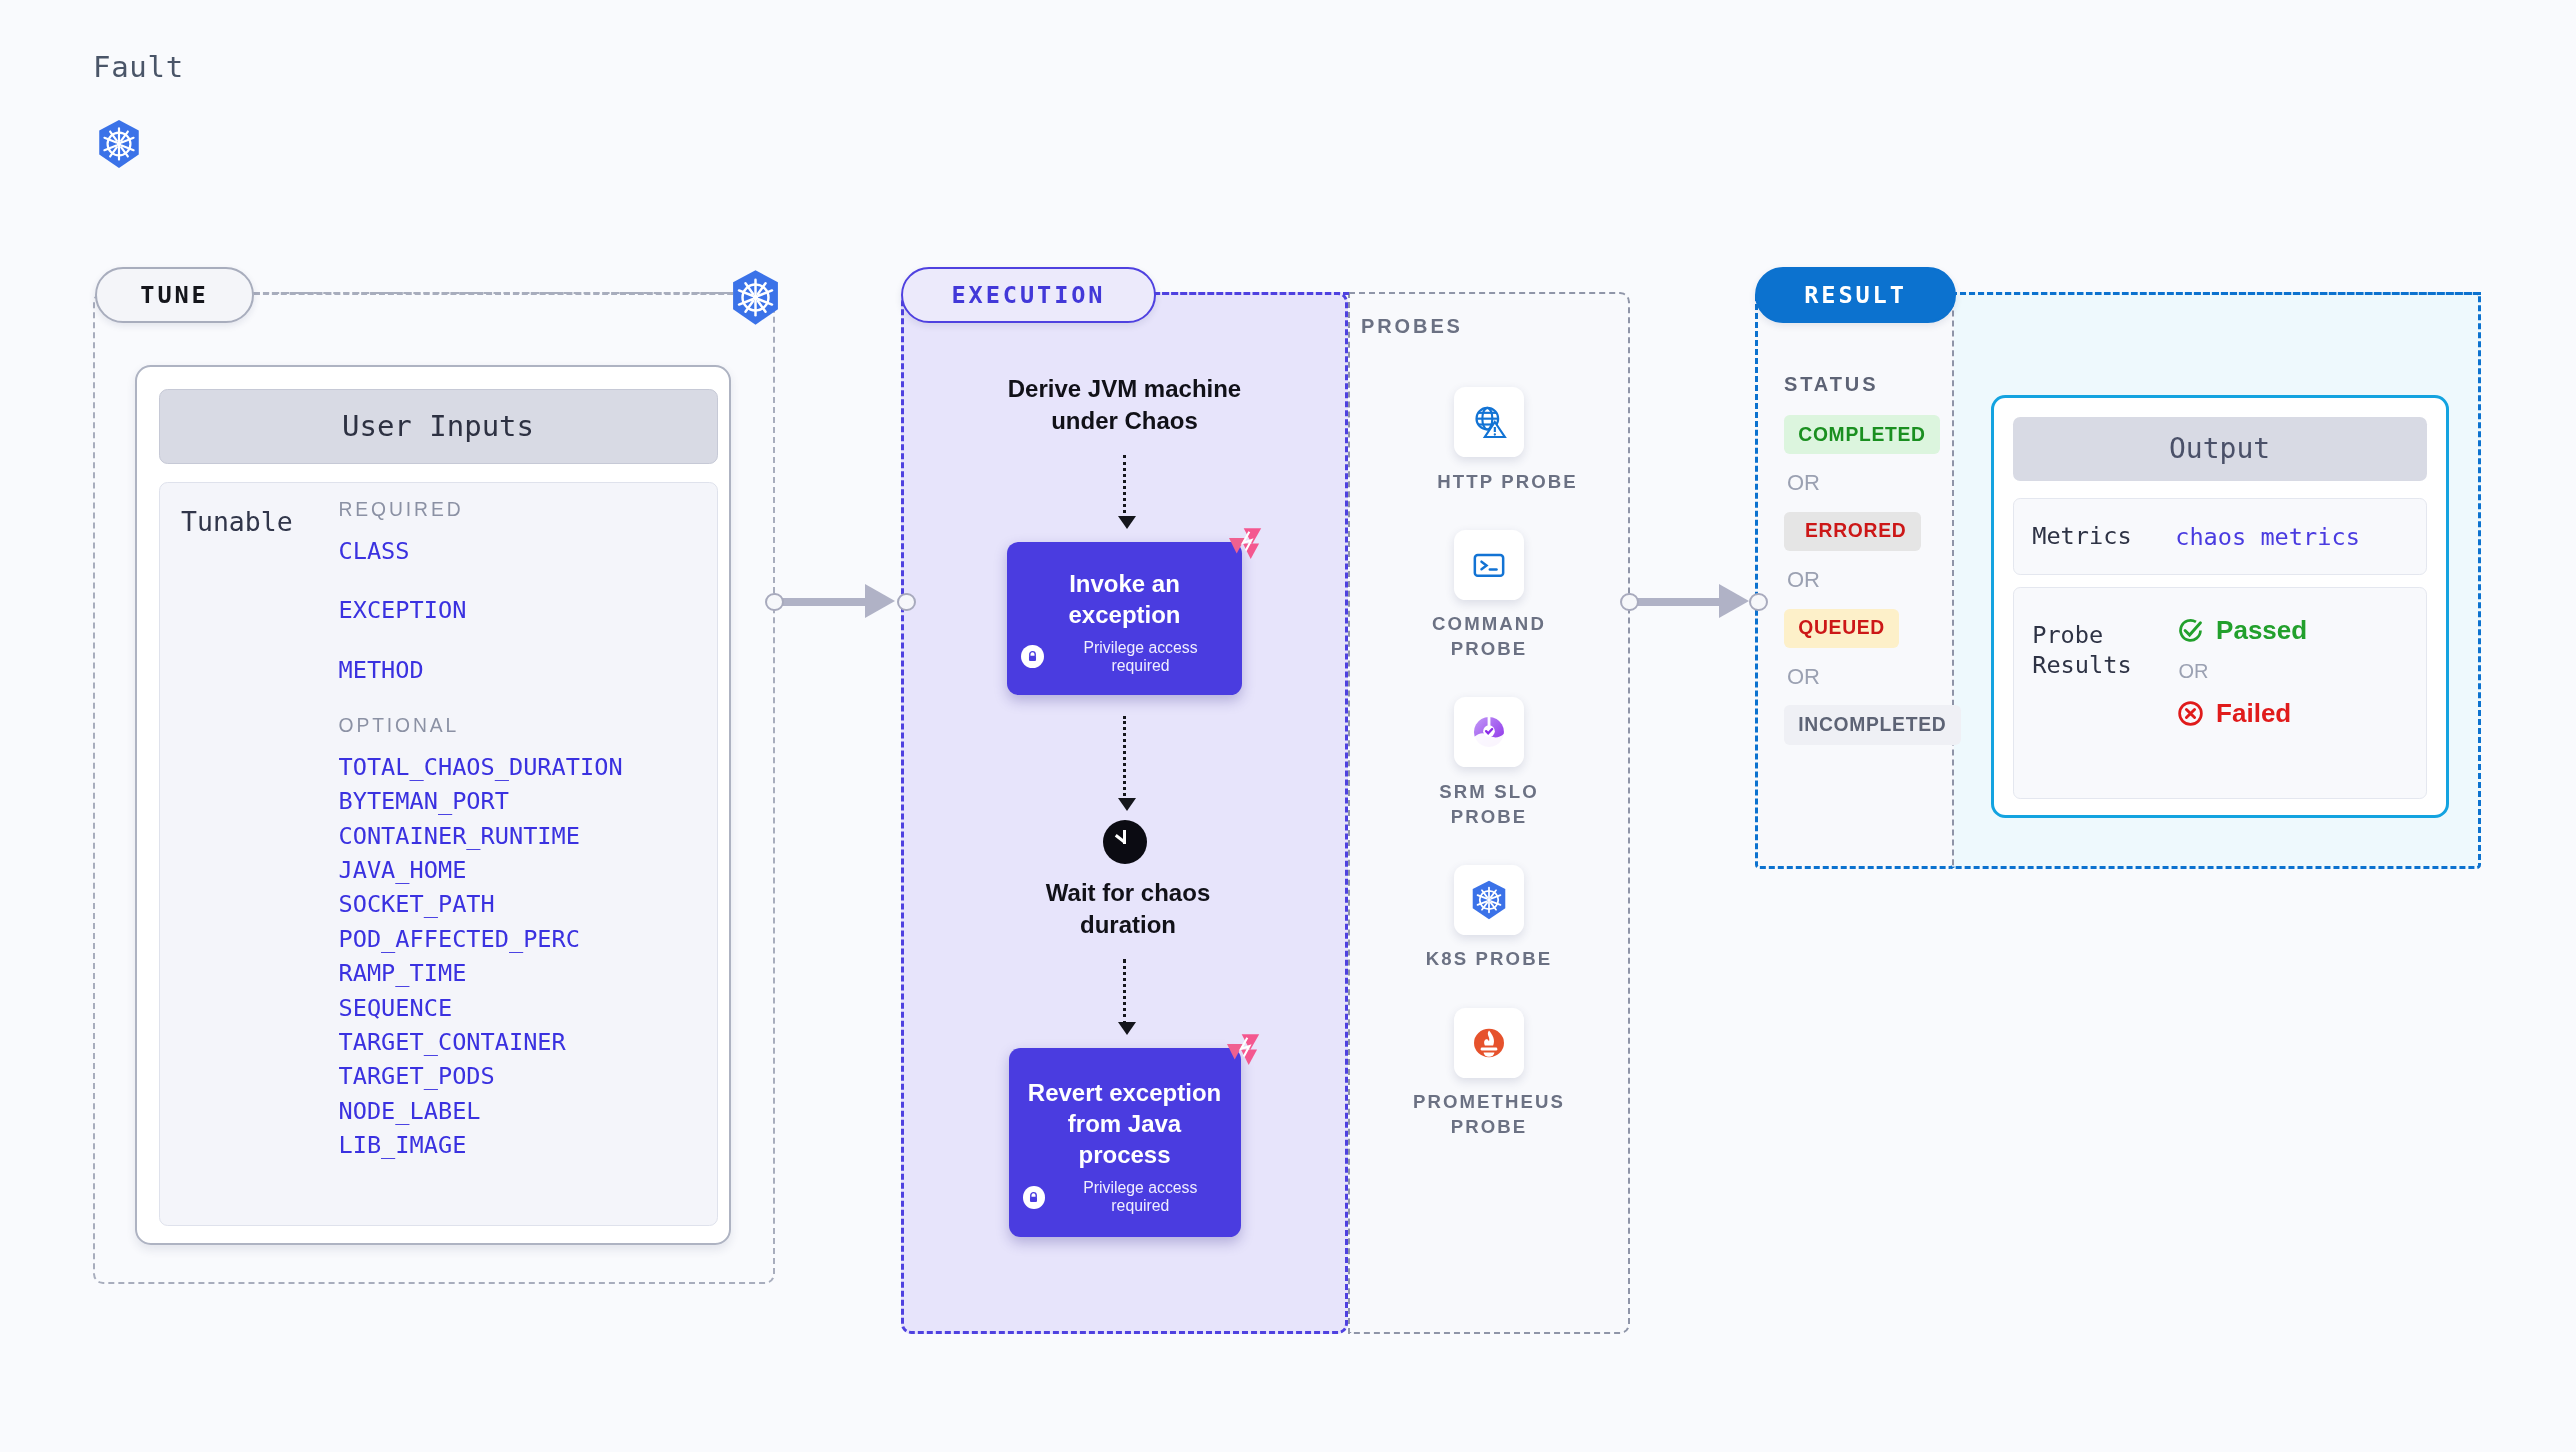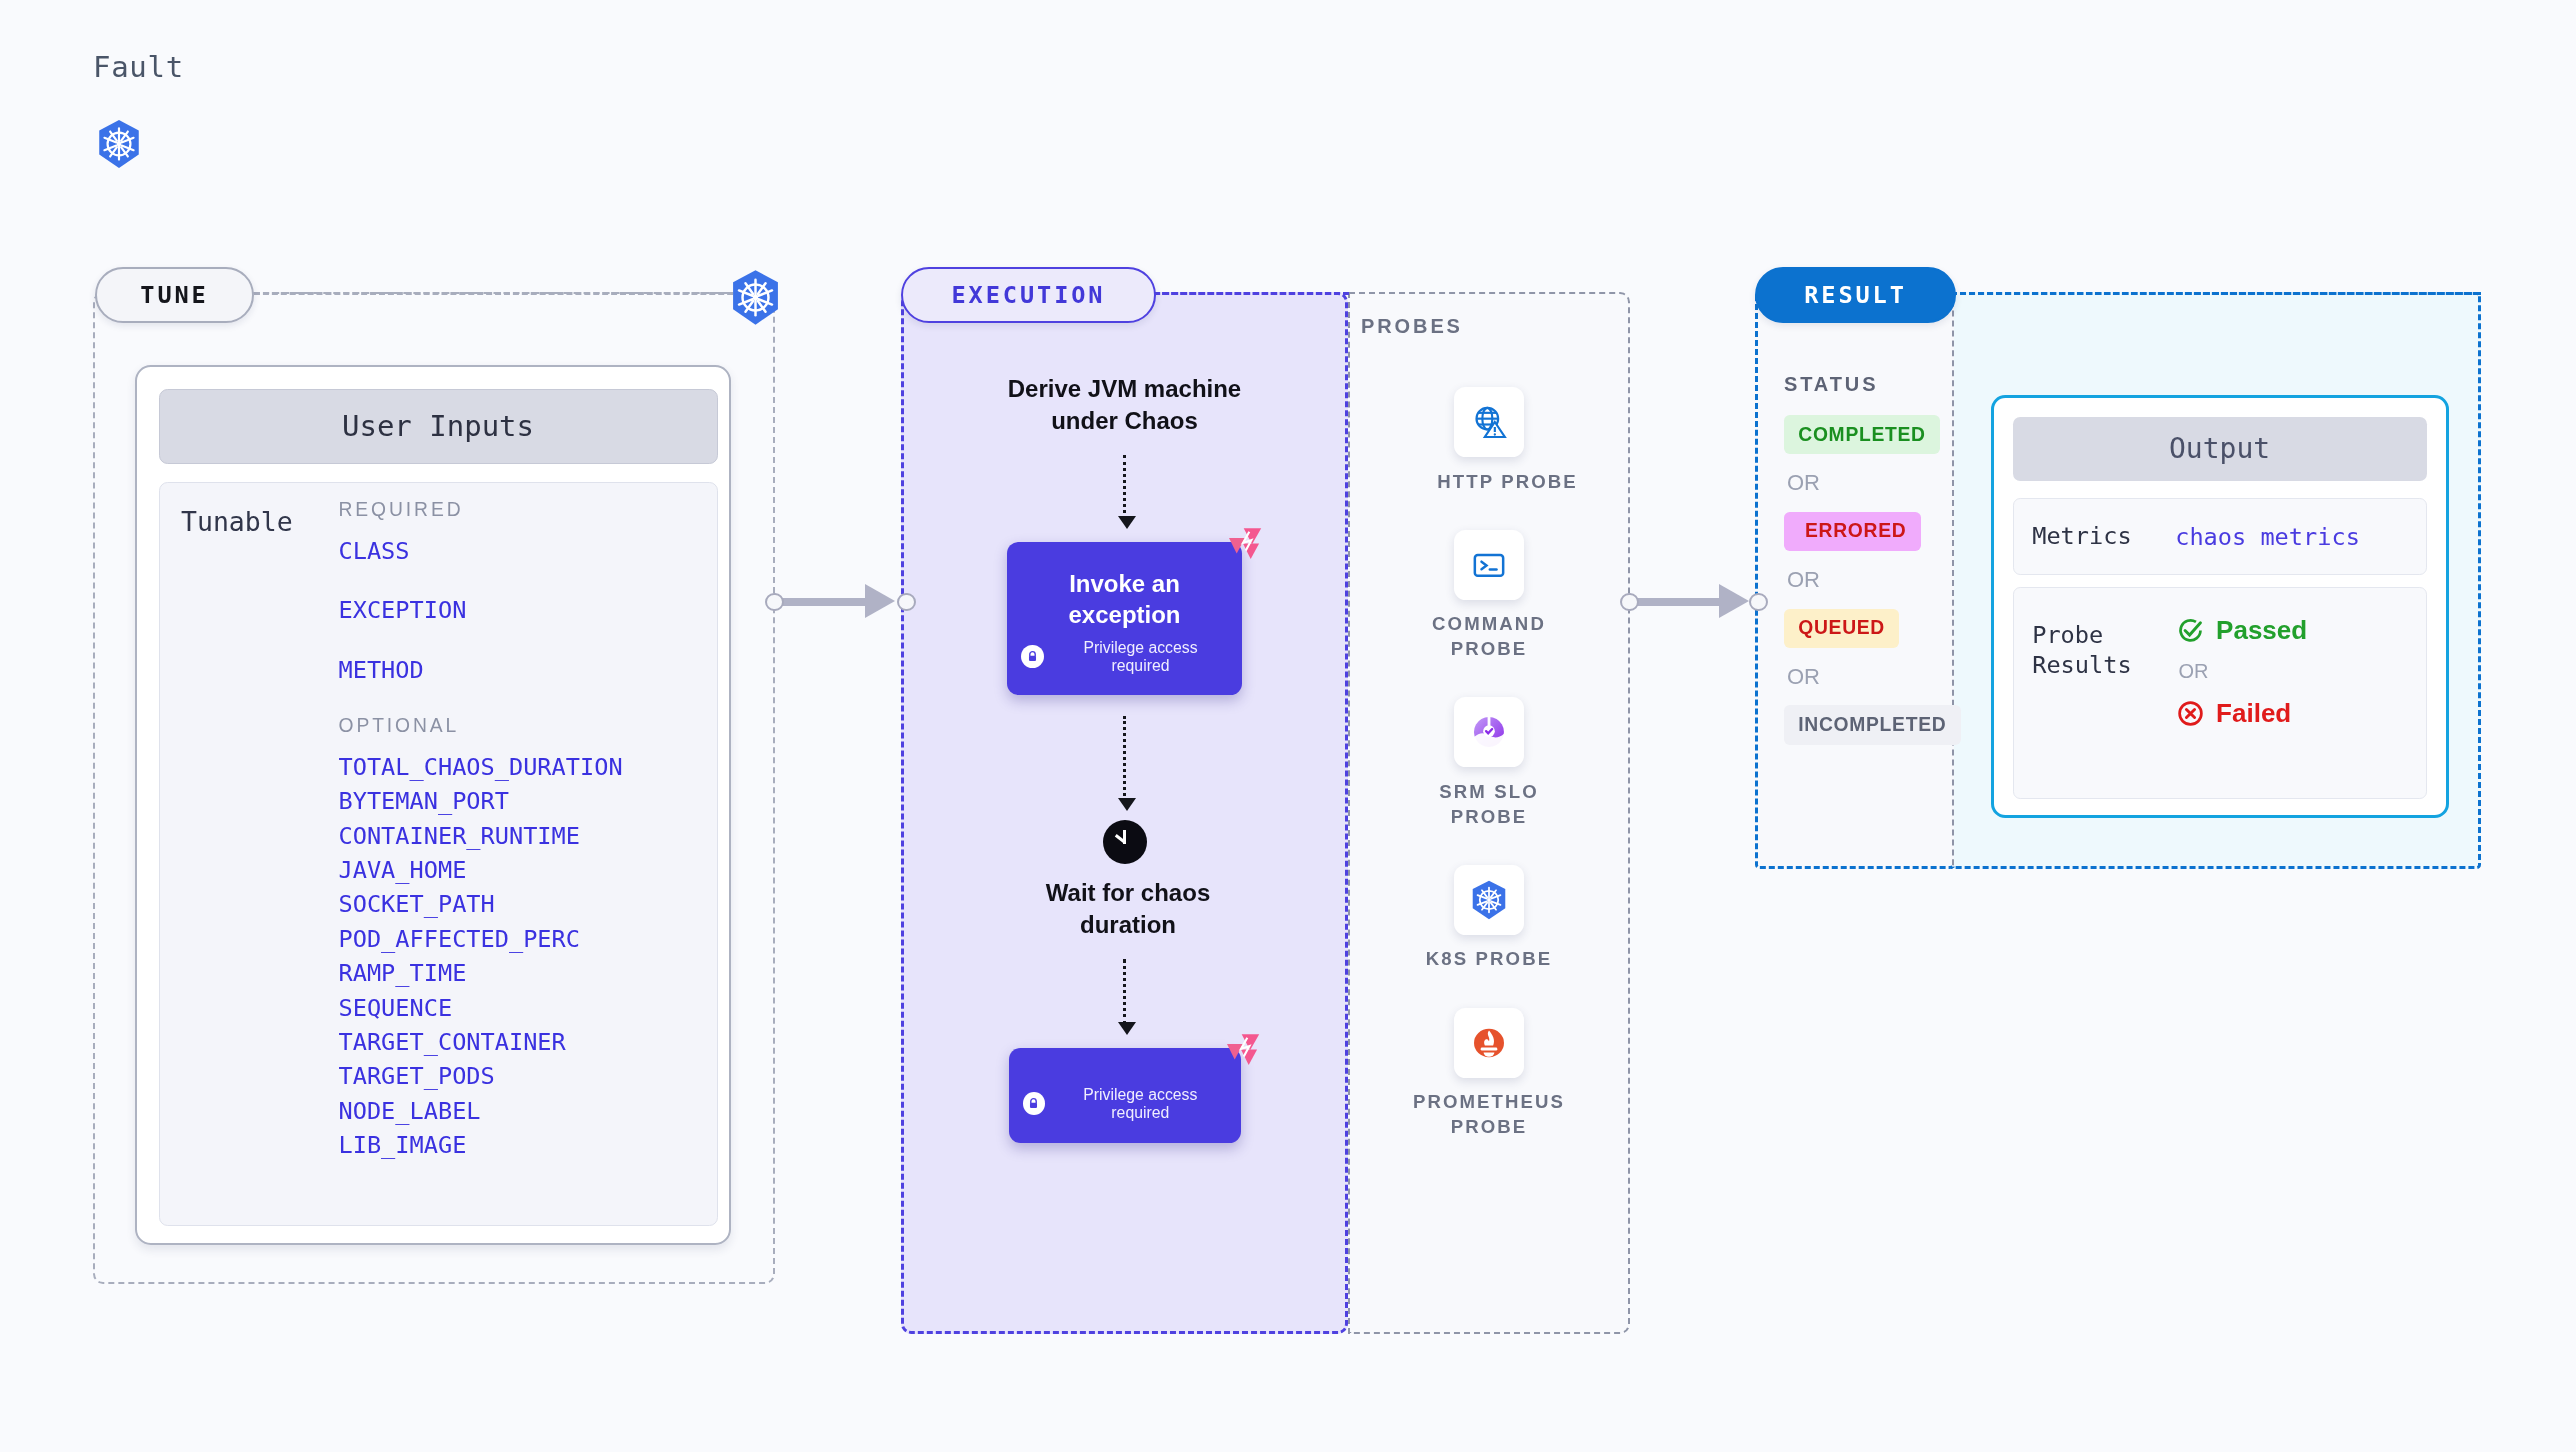--- a/index.html
+++ b/index.html
@@ -349,20 +349,22 @@
 duration</div>
     <div class="dotted-arrow" style="height:66px; margin-top:18.6px;"></div>
 
     <div class="action-box" style="margin-top:23px; width:232px; padding:29px 14.3px 21.5px;">
       <svg class="litmus-corner" viewBox="0 0 60 60">
         <path d="M31 6 L56 6 L43 29 Z" fill="#f4578f"></path>
         <path d="M10 20 L33 20 L21 42 Z" fill="#f06090"></path>
         <path d="M30 28 L53 28 L41 50 Z" fill="#f4578f"></path>
         <path d="M39 11 L30 27 L42 23 L34 38" fill="none" stroke="#fff" stroke-width="3"></path>
       </svg>
+      <div class="action-title" style="white-space:pre-line;">Revert exception
+from Java process</div>
       <div class="priv-row">
         <span class="lock-ico">
           <svg viewBox="0 0 24 24" width="13" height="13">
             <path d="M7 11V8a5 5 0 0110 0v3" fill="none" stroke="#4a3ce0" stroke-width="2.6"></path>
             <rect x="5.5" y="10.5" width="13" height="10" rx="2" fill="#4a3ce0"></rect>
           </svg>
         </span>
         <span class="priv-text">Privilege access required</span>
       </div>
     </div>
@@ -466,21 +468,21 @@
 
   <div class="output-panel"></div>
   <div class="result-panel"></div>
   <div class="result-dash-top"></div>
   <div class="pill pill-result">RESULT</div>
 
   <div class="status-title">STATUS</div>
   <div class="status-list">
     <div><span class="badge" style="background:#dcf5de;color:#1a8f20;">COMPLETED</span></div>
     <div class="or-text">OR</div>
-    <div><span class="badge" style="background:#f0abfc;color:#cc1717;padding-left:21px;">ERRORED</span></div>
+    <div><span class="badge" style="background:#e5e5e5;color:#cc1717;padding-left:21px;">ERRORED</span></div>
     <div class="or-text">OR</div>
     <div><span class="badge" style="background:#fdf0c9;color:#cc1717;">QUEUED</span></div>
     <div class="or-text">OR</div>
     <div><span class="badge" style="background:#eff0f5;color:#5d6375;">INCOMPLETED</span></div>
   </div>
 
   <div class="output-card">
     <div class="out-head">Output</div>
 
     <div class="out-row1">

